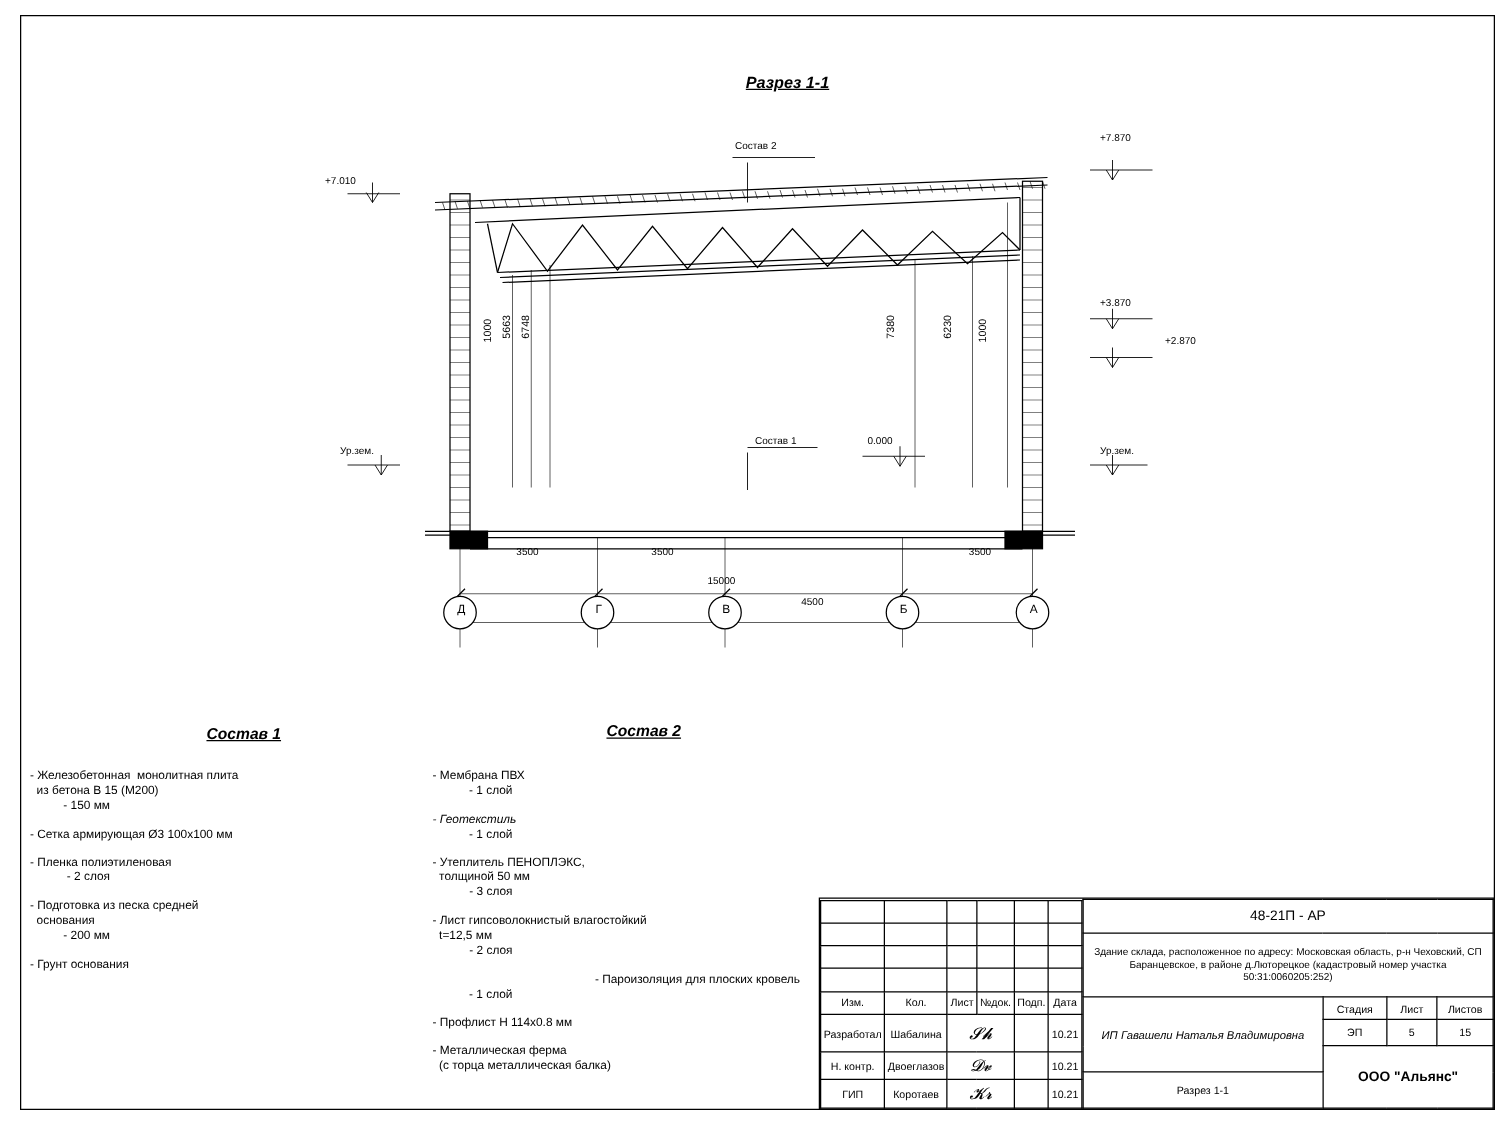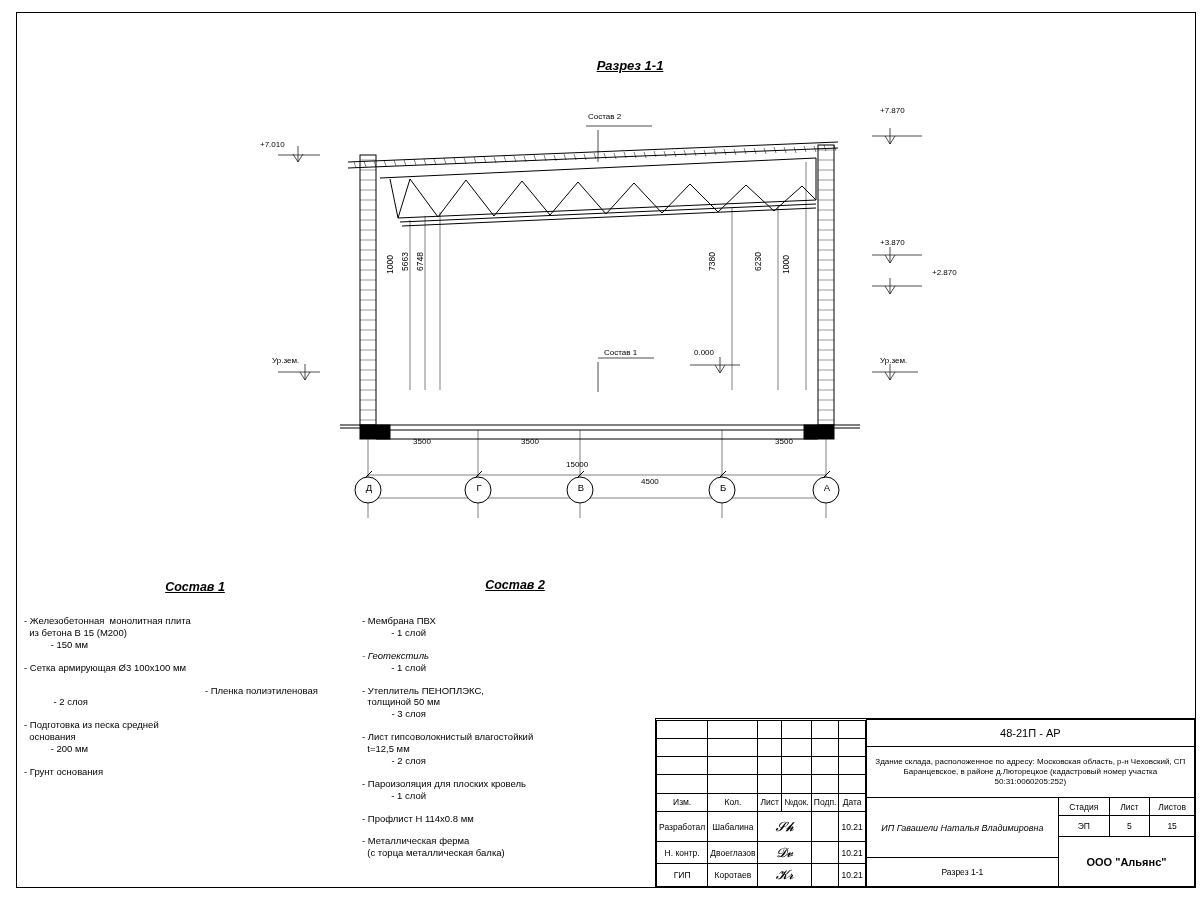--- a/index.html
+++ b/index.html
@@ -314,56 +314,56 @@
     <div class="spec-row">
       <div class="txt" style="white-space: pre;">- Железобетонная  монолитная плита
   из бетона В 15 (М200)</div>
       <div class="val">- 150 мм</div>
     </div>
     <div class="spec-row">
       <div class="txt" style="white-space: pre;">- Сетка армирующая Ø3 100х100 мм</div>
       <div class="val"></div>
     </div>
     <div class="spec-row">
-      <div class="txt" style="white-space: pre; text-align: right;">- Пленка полиэтиленовая</div>
+      <div class="txt" style="white-space: pre;">- Пленка полиэтиленовая</div>
       <div class="val">-  2 слоя</div>
     </div>
     <div class="spec-row">
       <div class="txt" style="white-space: pre;">- Подготовка из песка средней
   основания</div>
       <div class="val">- 200 мм</div>
     </div>
     <div class="spec-row">
       <div class="txt" style="white-space: pre;">- Грунт основания</div>
       <div class="val"></div>
     </div>
   </div>
 
 <div class="abs spec-title" style="left:440px;top:578px;width:150px;">Состав 2</div>
-<div class="abs" id="spec2" style="left:346px;top:615px;width:300px;margin-left:16px;">
+<div class="abs" id="spec2" style="left:346px;top:615px;width:300px;">
     <div class="spec-row">
       <div class="txt" style="white-space: pre;">- Мембрана ПВХ</div>
       <div class="val">- 1 слой</div>
     </div>
     <div class="spec-row">
       <div class="txt" style="white-space: pre; font-style: italic;">- Геотекстиль</div>
       <div class="val">- 1 слой</div>
     </div>
     <div class="spec-row">
       <div class="txt" style="white-space: pre;">- Утеплитель ПЕНОПЛЭКС,
   толщиной 50 мм</div>
       <div class="val">- 3 слоя</div>
     </div>
     <div class="spec-row">
       <div class="txt" style="white-space: pre;">- Лист гипсоволокнистый влагостойкий
   t=12,5 мм</div>
       <div class="val">- 2 слоя</div>
     </div>
     <div class="spec-row">
-      <div class="txt" style="white-space: pre;">- Пароизоляция для плоских кровель</div>
+      <div class="txt" style="white-space: pre; text-align: right;">- Пароизоляция для плоских кровель</div>
       <div class="val">- 1 слой</div>
     </div>
     <div class="spec-row">
       <div class="txt" style="white-space: pre;">- Профлист Н 114х0.8 мм</div>
       <div class="val"></div>
     </div>
     <div class="spec-row">
       <div class="txt" style="white-space: pre;">- Металлическая ферма
   (с торца металлическая балка)</div>
       <div class="val"></div>

